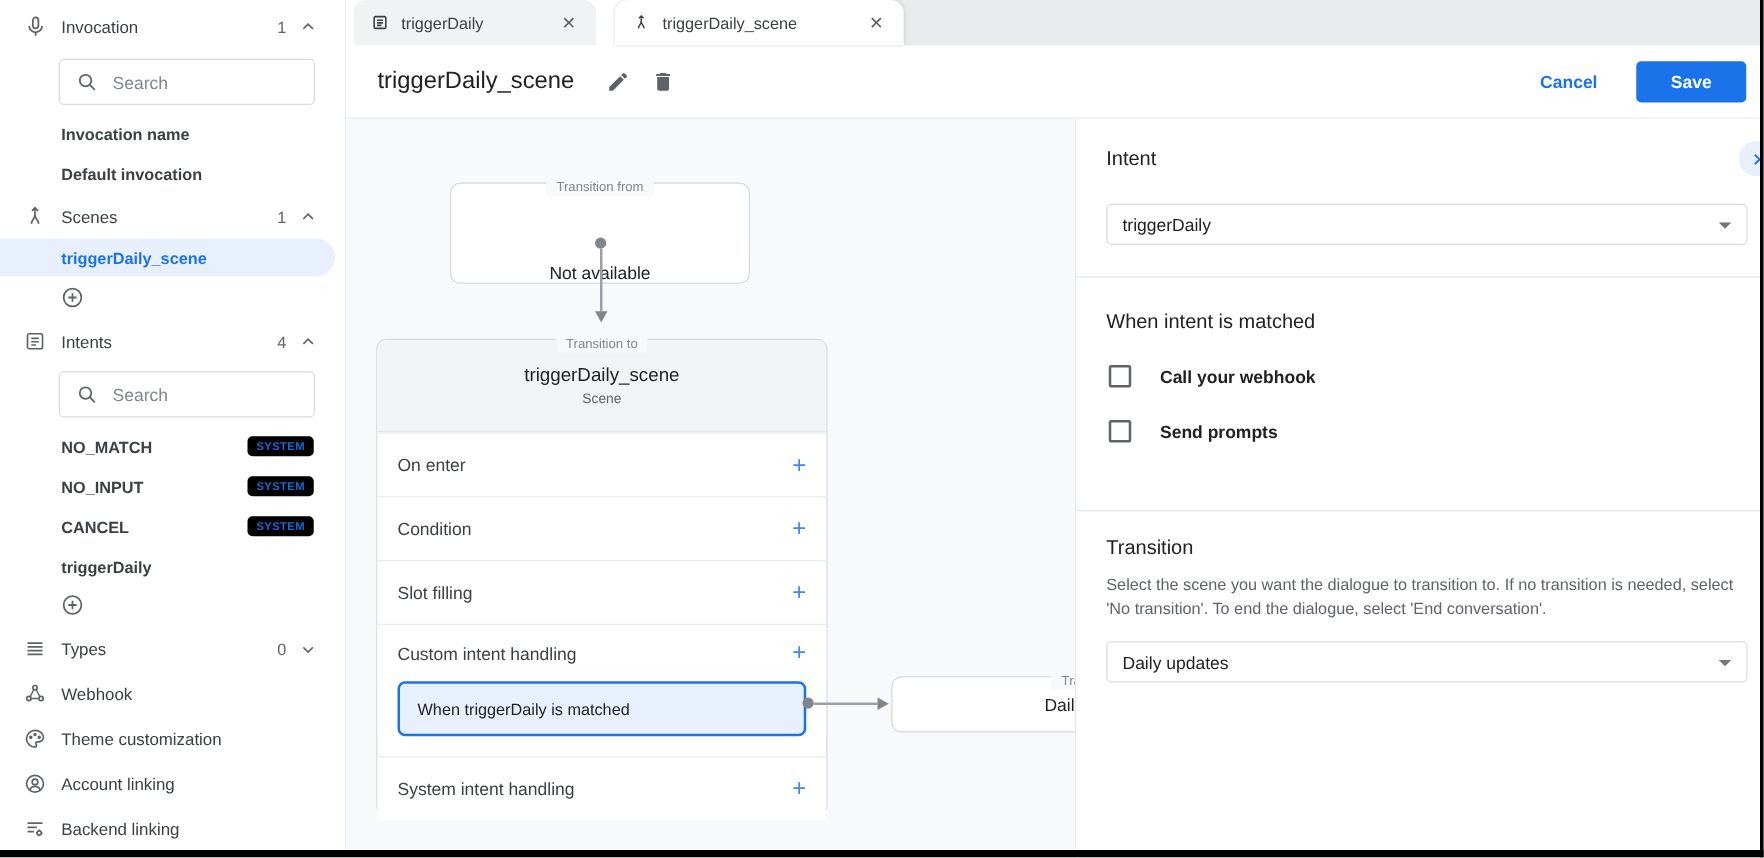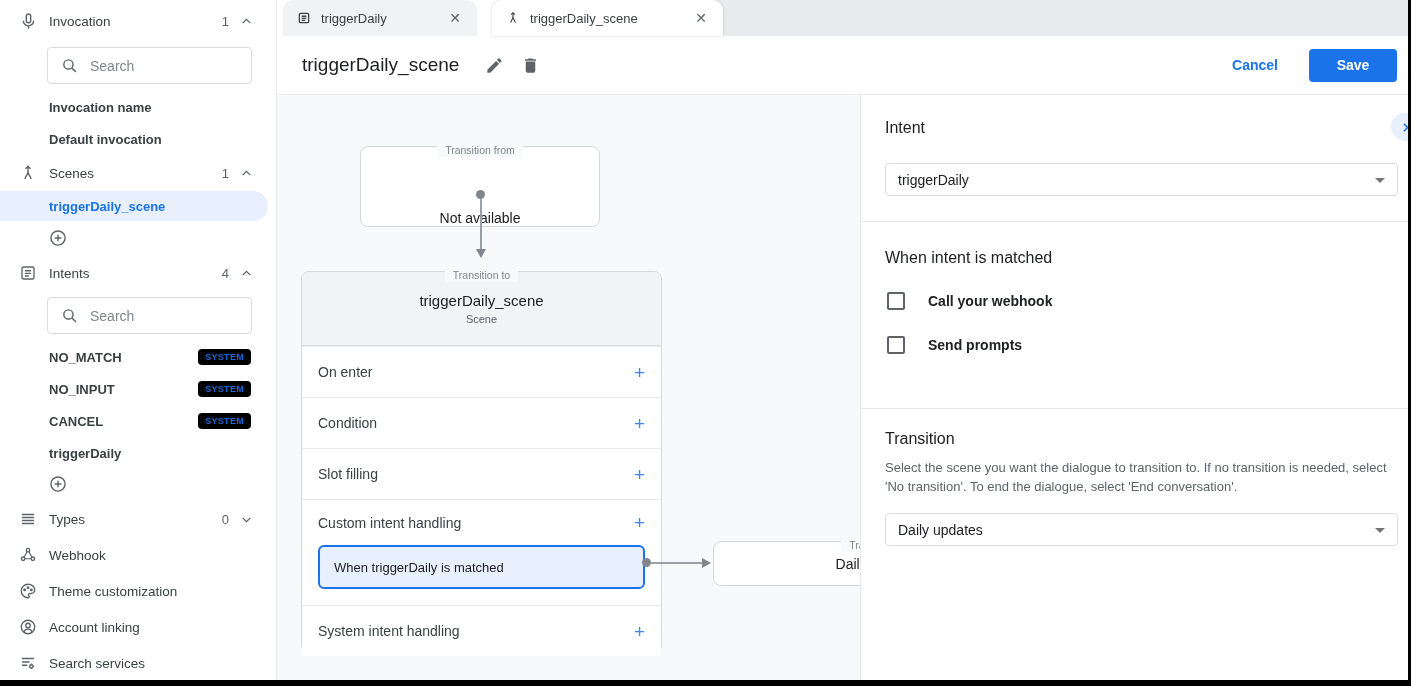--- a/index.html
+++ b/index.html
@@ -261,21 +261,21 @@
     </div>
 
     <div class="link abs" style="top:648px;">
       <span class="sicon">
         <svg width="18" height="18" viewBox="0 0 24 24" fill="none" stroke="#5f6368" stroke-width="2">
             <path d="M4 6h16M4 10.5h10M4 15h7"></path>
             <circle cx="16.5" cy="16.5" r="2.2" stroke-width="1.8"></circle>
             <path d="M16.5 12.8v1.2M16.5 18.8v1.2M13 16.5h1.2M18.8 16.5H20" stroke-width="1.8"></path>
           </svg>
       </span>
-      <span class="llabel">Search services</span>
+      <span class="llabel">Backend linking</span>
     </div>
   </div>
 
   <div class="main">
 
     <div class="tabbar">
       <div class="tab inactive">
         <svg width="14" height="14" viewBox="0 0 24 24" fill="none" stroke="#3c4043" stroke-width="2.2">
             <rect x="4" y="4" width="16" height="16" rx="2"></rect>
             <path d="M8 9h8M8 12.5h8M8 16h6"></path>

